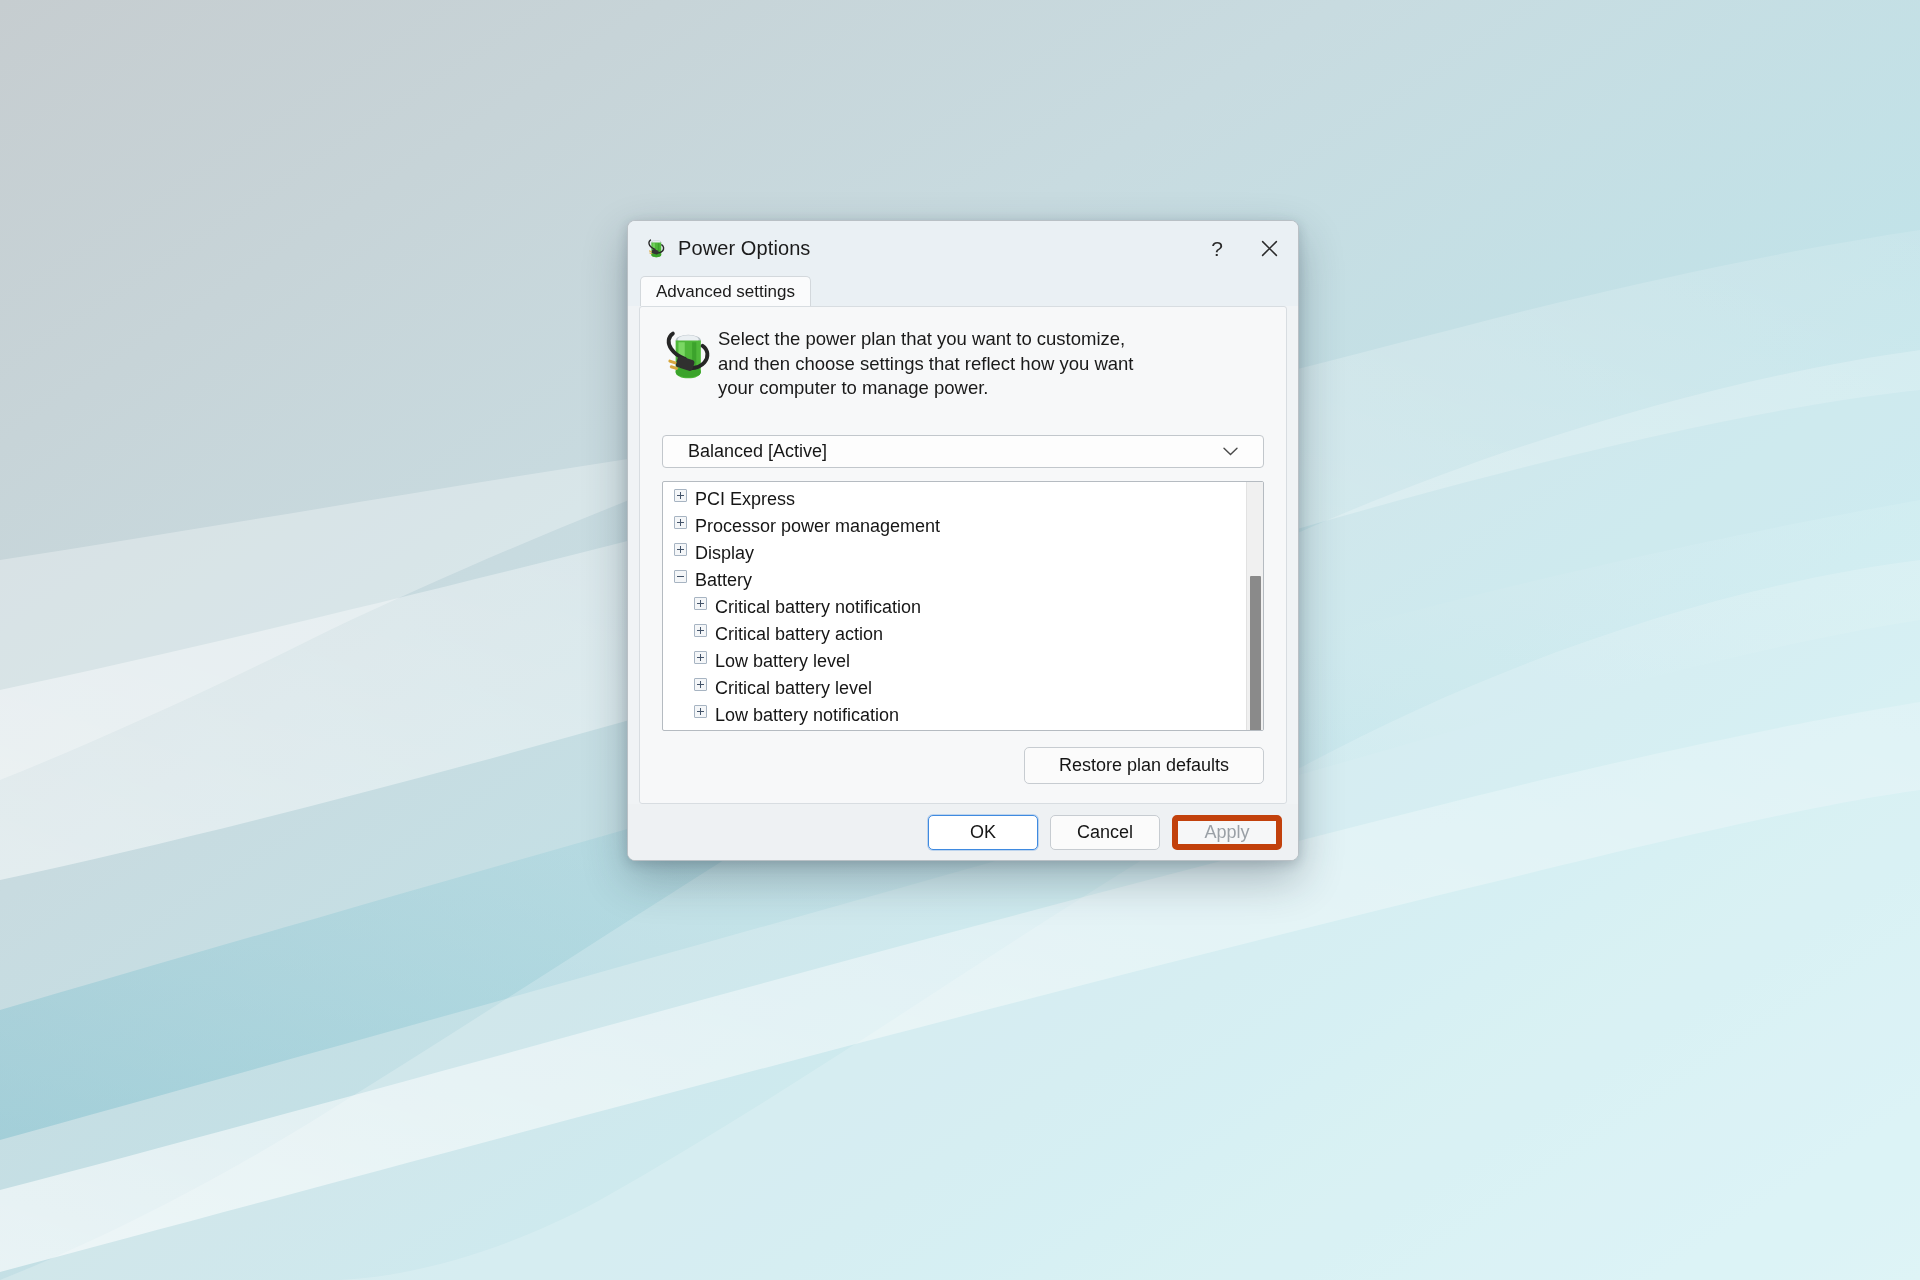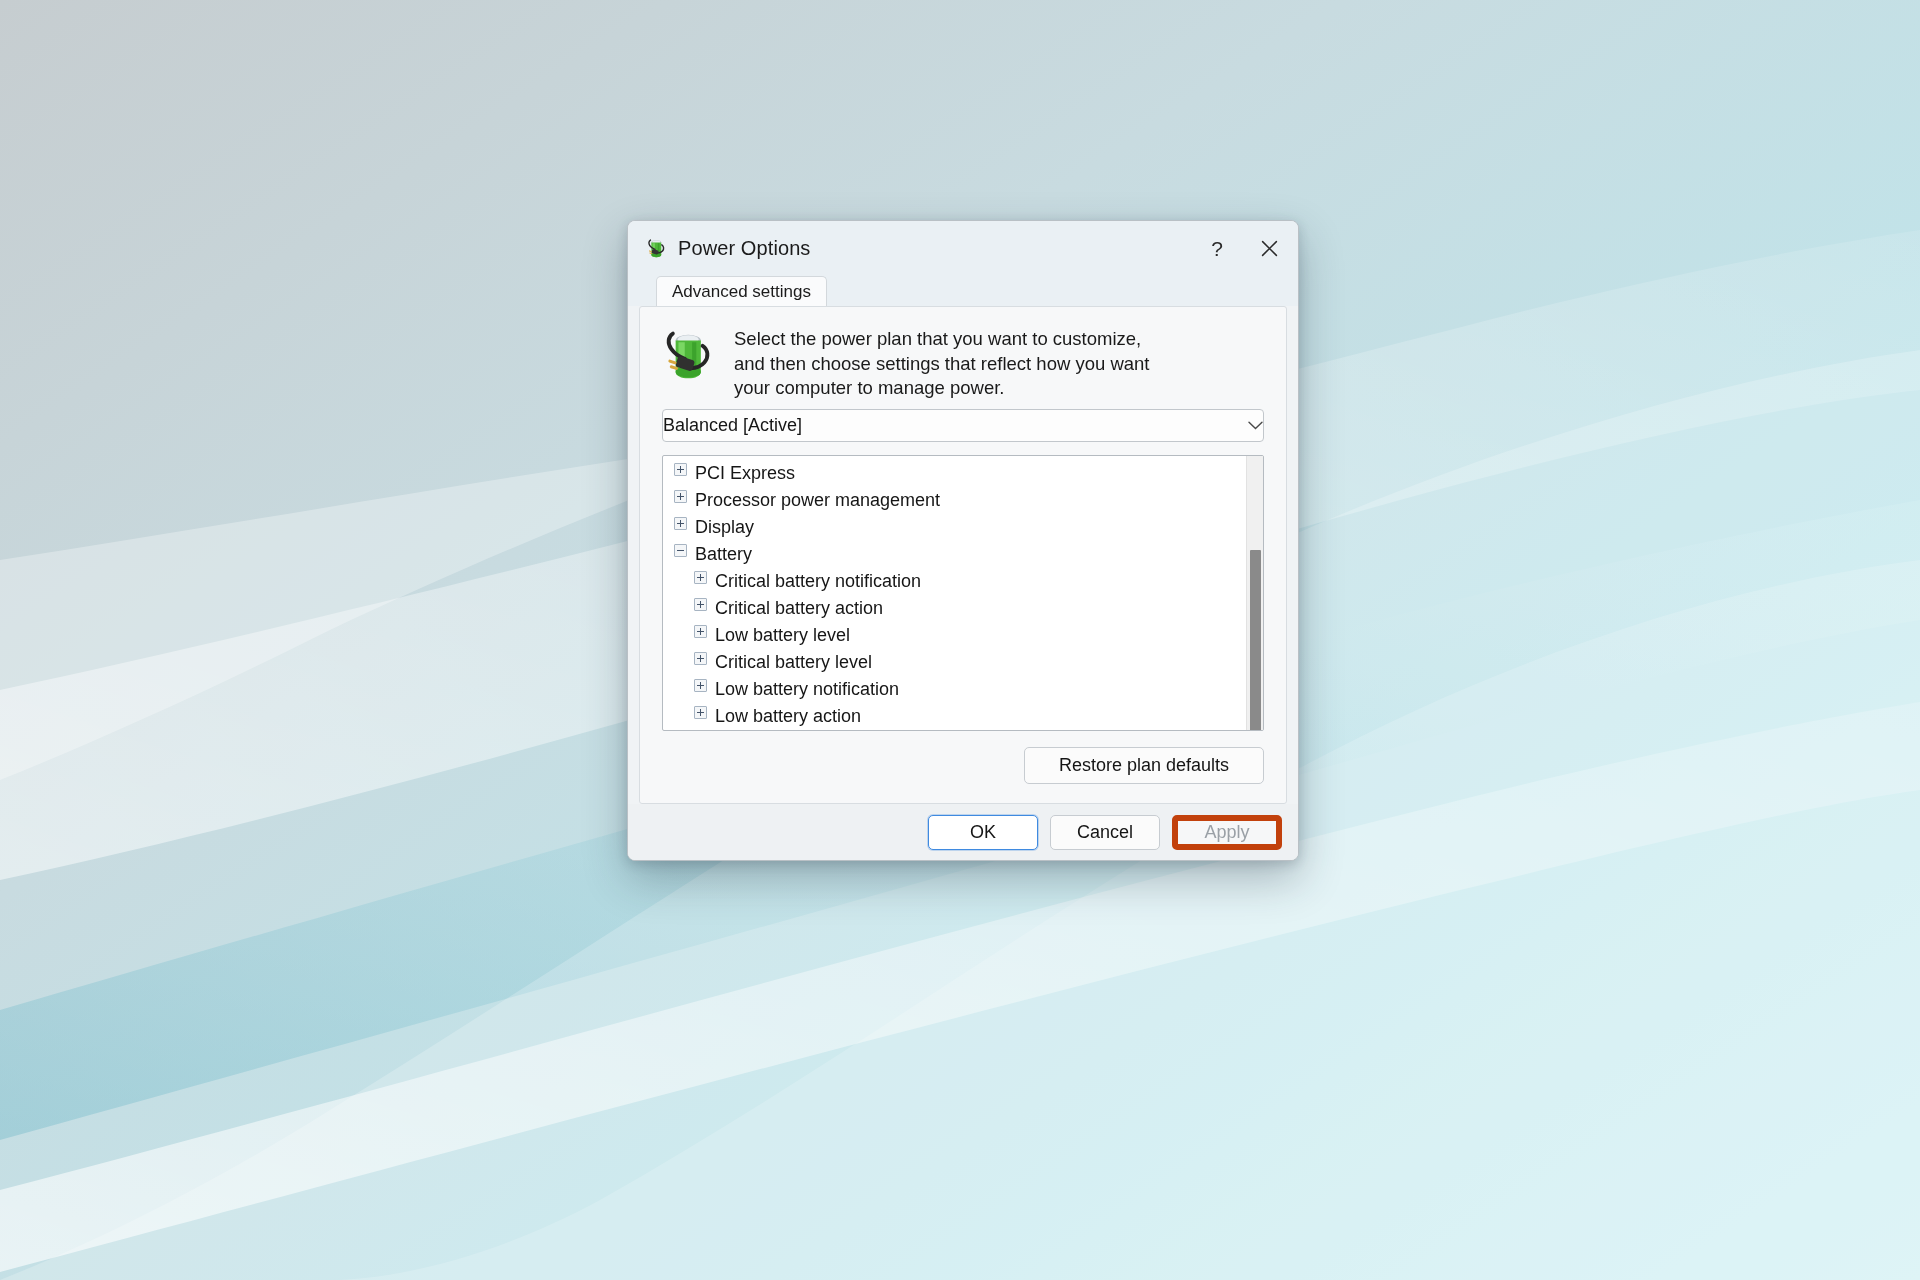--- a/index.html
+++ b/index.html
@@ -91,21 +91,21 @@
   .title-btn.help { font-size: 21px; font-weight: 400; }
   .title-btn.close { width: 58px; }
   .title-btn.close svg { display:block; }
 
   
   .tabstrip {
     height: 30px;
     flex: none;
     display: flex;
     align-items: flex-end;
-    padding-left: 28px;
+    padding-left: 12px;
     background: #eaf0f4;
   }
   .tab {
     height: 30px;
     padding: 0 15px;
     display: flex;
     align-items: center;
     font-size: 17px;
     color: #1b1b1b;
     background: #fafbfc;
@@ -126,43 +126,42 @@
     display: flex;
     flex-direction: column;
     padding: 20px 22px 0 22px;
     min-height: 0;
   }
 
   
   .intro {
     display: flex;
     align-items: flex-start;
-    gap: 16px;
-    margin-bottom: 8px;
+    margin-bottom: 34px;
     flex: none;
   }
   .intro-icon { width: 56px; height: 56px; flex: none; margin-top: 2px; }
   .intro-text {
     font-size: 18.5px;
     line-height: 1.33;
     color: #1a1a1a;
     max-width: 430px;
   }
 
   
   .plan-select {
     position: relative;
     height: 33px;
     width: 100%;
     background: #fdfdfd;
     border: 1px solid #c2c7cc;
     border-radius: 4px;
     display: flex;
     align-items: center;
-    padding: 0 0;
+    padding: 0 25px;
     margin-bottom: 13px;
     flex: none;
     cursor: default;
   }
   .plan-select .value {
     font-size: 18px;
     color: #161616;
   }
   .plan-select .chev {
     margin-left: auto;

